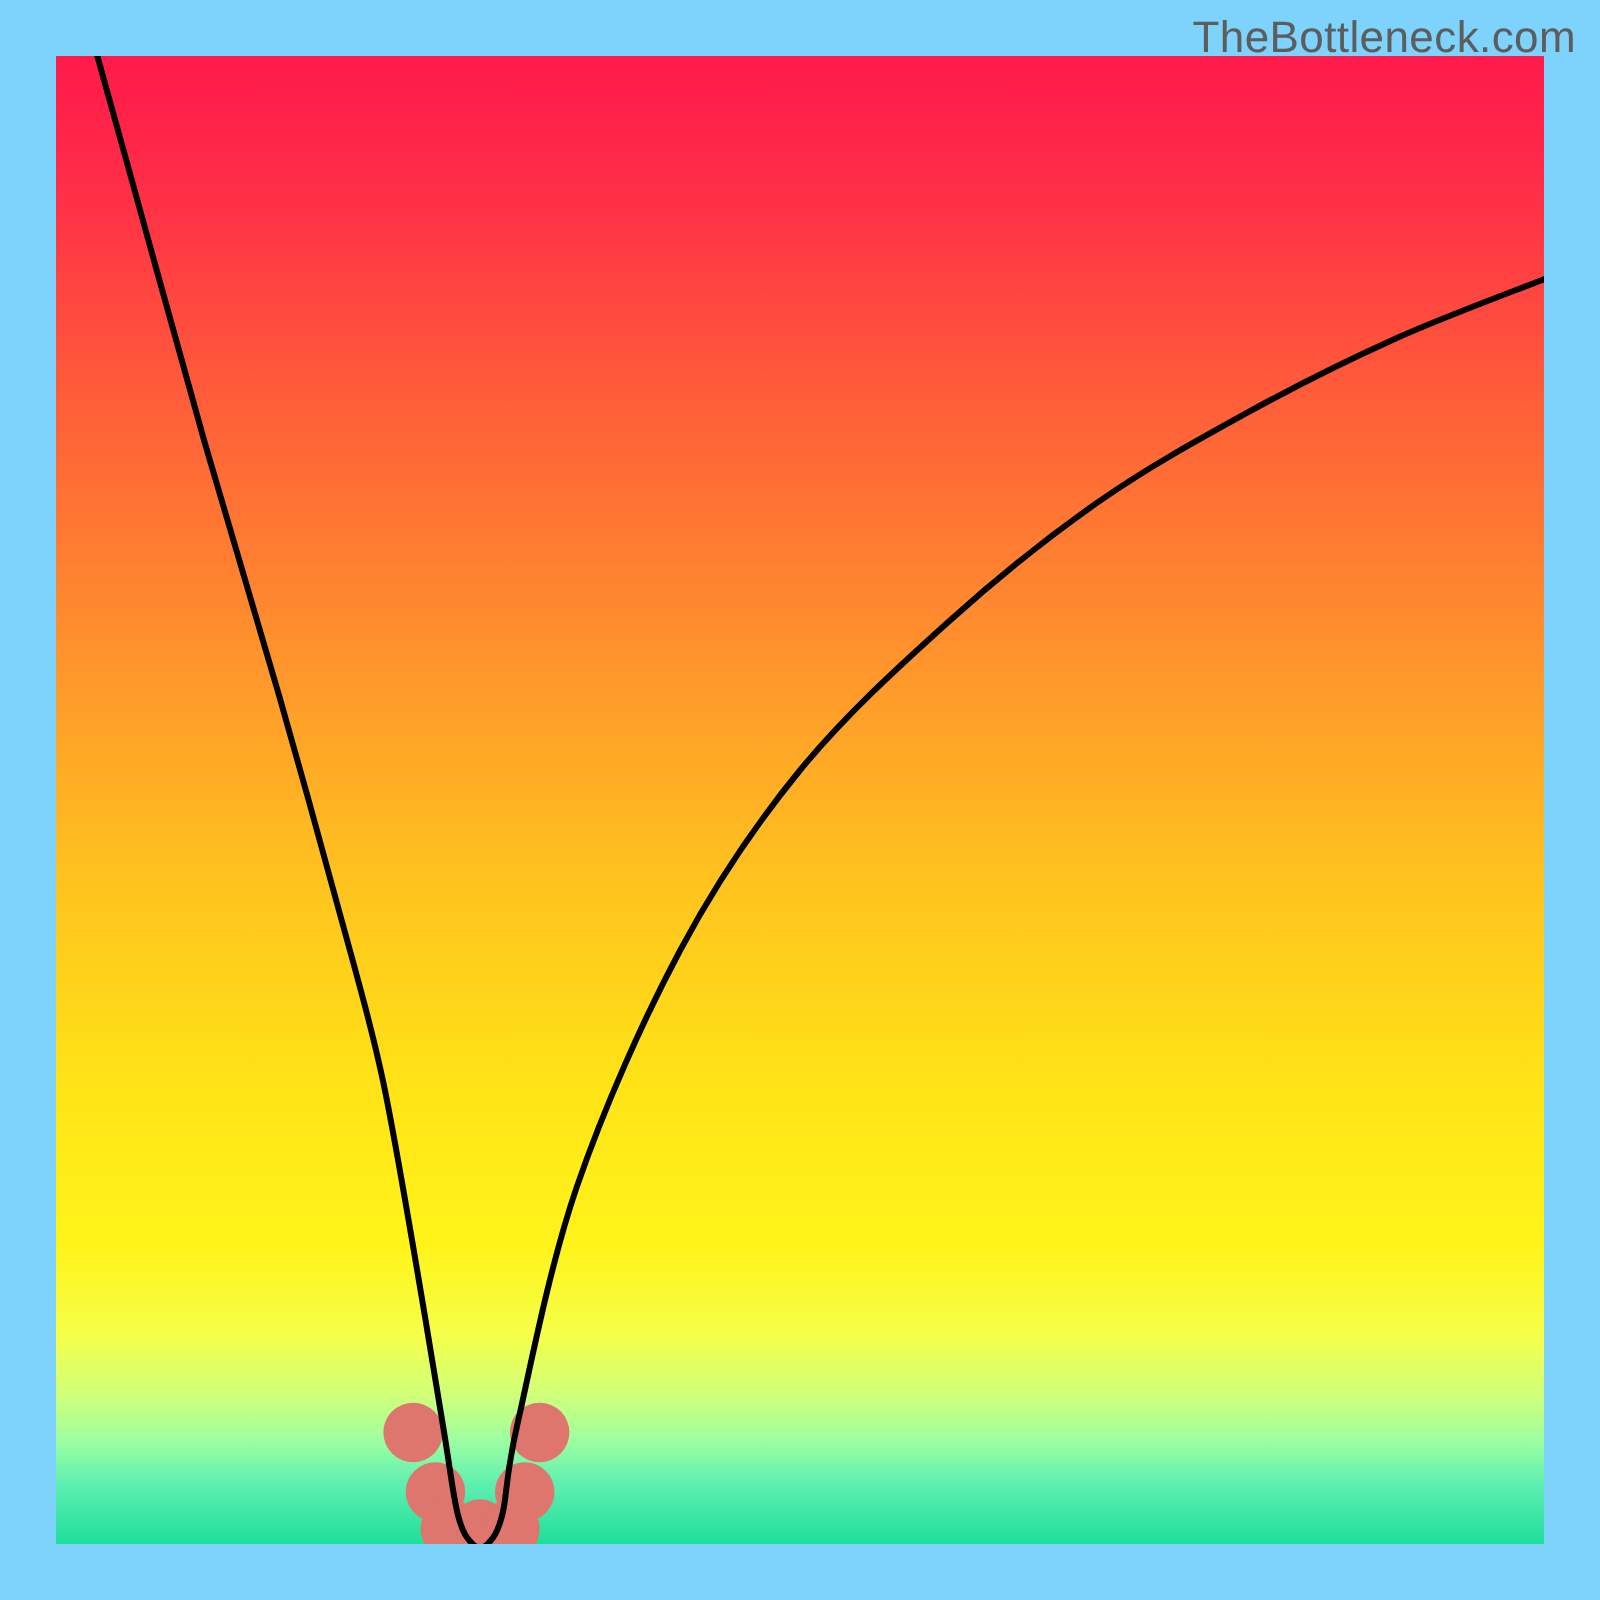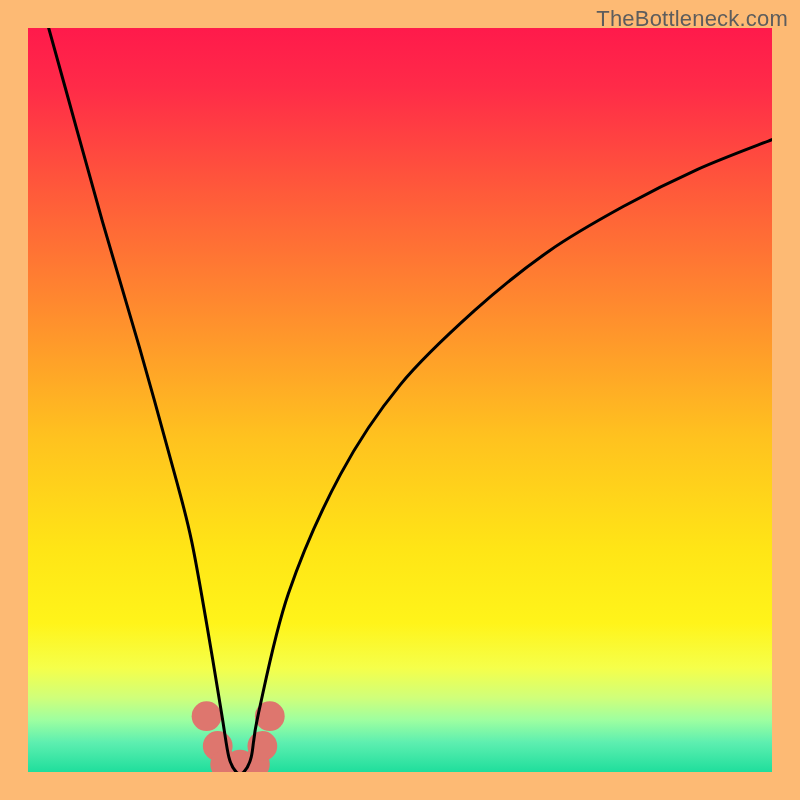--- a/index.html
+++ b/index.html
@@ -8,21 +8,21 @@
     width: 800px;
     height: 800px;
     background: #000;
     overflow: hidden;
     font-family: Arial, Helvetica, sans-serif;
   }
   .outer {
     position: relative;
     width: 800px;
     height: 800px;
-    background: #fdba74;
+    background: #7dd3fc;
   }
   .plot-area {
     position: absolute;
     left: 28px;
     top: 28px;
     width: 744px;
     height: 744px;
     overflow: hidden;
   }
   .gradient-bg {

